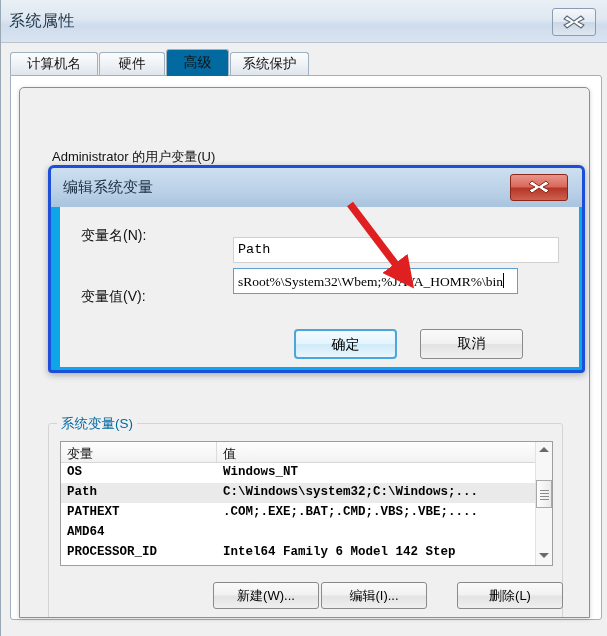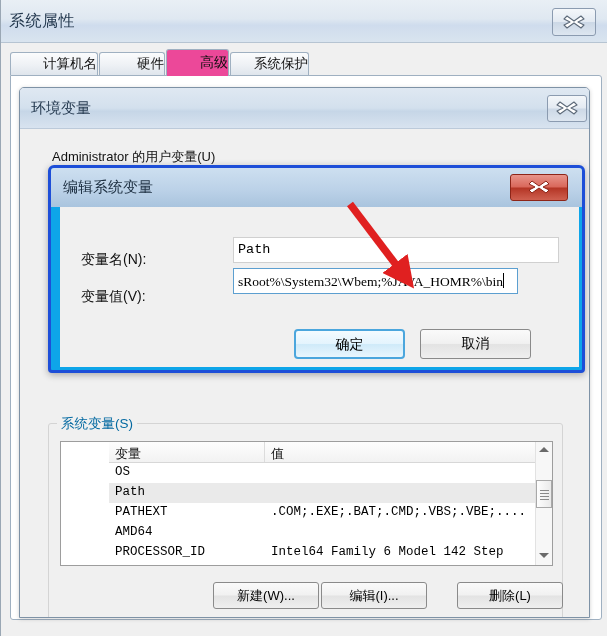--- a/index.html
+++ b/index.html
@@ -60,29 +60,29 @@
   }
   .tab {
     position: absolute;
     top: 3px; height: 23px;
     background: linear-gradient(to bottom, #fbfcfd 0%, #eef1f5 55%, #dfe5ec 100%);
     border: 1px solid #9fb0c1;
     border-bottom: none;
     border-radius: 3px 3px 0 0;
     box-sizing: border-box;
     font-size: 13.5px;
-    text-align: right;
+    text-align: center;
     line-height: 21px;
     color: #111;
     cursor: pointer;
   }
   .tab.selected {
     top: 0px; height: 27px;
     line-height: 24px;
-    background: #ec4899;
+    background: #0369a1;
     border-color: #9fb0c1;
     z-index: 5;
     font-size: 14px;
   }
   #tab-0 { left: 0px;   width: 88px; }
   #tab-1 { left: 89px;  width: 66px; }
   #tab-2 { left: 156px; width: 63px; }
   #tab-3 { left: 220px; width: 79px; }
 
   #tabpanel {
@@ -163,21 +163,20 @@
   #sysvar-list {
     position: absolute;
     left: 11px; top: 17px;
     width: 493px; height: 125px;
     background: #fff;
     border: 1px solid #9d9d9d;
     box-sizing: border-box;
     overflow: hidden;
     font-family: "Liberation Mono", "DejaVu Sans Mono", monospace;
     font-size: 12.5px;
-    padding-left: 48px;
   }
   #sysvar-head {
     display: flex;
     height: 21px;
     background: linear-gradient(to bottom, #fdfdfd 0%, #f2f2f2 100%);
     border-bottom: 1px solid #d7d7d7;
     box-sizing: border-box;
   }
   #sysvar-head .hcell {
     padding: 3px 0 0 6px;
@@ -196,20 +195,21 @@
     box-sizing: border-box;
     white-space: nowrap;
     cursor: default;
   }
   .lv-row.selected { background: #eaeaea; }
   .lv-row .cell {
     padding: 2px 0 0 6px;
     box-sizing: border-box;
     overflow: hidden;
     color: #000;
+    font-weight: bold;
   }
   .lv-row .cell.name { width: 156px; }
   .lv-row .cell.value { flex: 1; }
 
   
   #sysvar-scroll {
     position: absolute;
     right: 0; top: 0;
     width: 17px; height: 100%;
     background: #f7f7f7;
@@ -336,21 +336,21 @@
     background: #fff;
     box-sizing: border-box;
     font-family: "Liberation Mono", "DejaVu Sans Mono", monospace;
     font-size: 13.5px;
     color: #000;
     padding: 4px 0 0 4px;
     overflow: hidden;
     white-space: nowrap;
     cursor: text;
   }
-  #f-name-label  { left: 21px; top: 44px; text-align: center; }
+  #f-name-label  { left: 21px; top: 20px; text-align: center; }
   #f-name-input  { left: 173px; top: 30px; width: 326px; border: 1px solid #d0d0d0; }
   #f-value-label { left: 21px; top: 81px; }
   #f-value-input {
     left: 173px; top: 61px; width: 285px;
     border: 1px solid #5c9fd0;
     font-family: Liberation Serif, serif;
   }
   #f-value-caret {
     display: inline-block;
     width: 1px; height: 15px;
@@ -358,21 +358,21 @@
     vertical-align: -2px;
   }
 
   #edit-actions {
     position: absolute;
     left: 0; top: 122px;
     width: 519px; height: 32px;
   }
   #edit-actions .btn {
     position: absolute;
-    top: 0; width: 111px; height: 30px;
+    top: 0; width: 103px; height: 30px;
     line-height: 27px;
     font-size: 14px;
     text-align: center;
   }
   #btn-ok     { left: 234px; }
   #btn-cancel { left: 360px; }
 
   
   #annotation-arrow {
     position: absolute;
@@ -401,49 +401,43 @@
     <div id="tab-1" class="tab">硬件</div>
     <div id="tab-2" class="tab selected">高级</div>
     <div id="tab-3" class="tab">系统保护</div>
   </div>
 
   <div id="tabpanel"></div>
 </div>
 
 <div id="envvars-dialog">
 
-  <div id="envvars-titlebar">
-    <div id="envvars-title">环境变量</div>
-    <div id="envvars-close" class="winclose">
-      <svg width="38" height="25" viewBox="0 0 38 25" aria-hidden="true">
-        <path d="M12 6 L19 11 L26 6 L29 9 L23 12 L29 15 L26 18 L19 13 L12 18 L9 15 L15 12 L9 9 Z" fill="#ffffff" stroke="#5e6b7a" stroke-width="1.1" stroke-linejoin="round"></path>
-      </svg>
-    </div>
-  </div>
 
   <div id="envvars-body">
 
     <div id="user-group">
       <div id="user-group-label">Administrator 的用户变量(U)</div>
     </div>
 
     <div id="system-group">
       <div id="system-group-label">系统变量(S)</div>
 
       <div id="sysvar-list">
         <div id="sysvar-head">
           <div class="hcell">变量</div>
           <div class="hcell">值</div>
         </div>
 
         <div class="lv-row">
           <div class="cell name">OS</div>
+          <div class="cell value">Windows_NT</div>
         </div>
         <div class="lv-row selected">
           <div class="cell name">Path</div>
+          <div class="cell value">C:\Windows\system32;C:\Windows;...</div>
         </div>
         <div class="lv-row">
           <div class="cell name">PATHEXT</div>
           <div class="cell value">.COM;.EXE;.BAT;.CMD;.VBS;.VBE;....</div>
         </div>
         <div class="lv-row">
           <div class="cell value">AMD64</div>
         </div>
         <div class="lv-row">
           <div class="cell name">PROCESSOR_ID</div>

